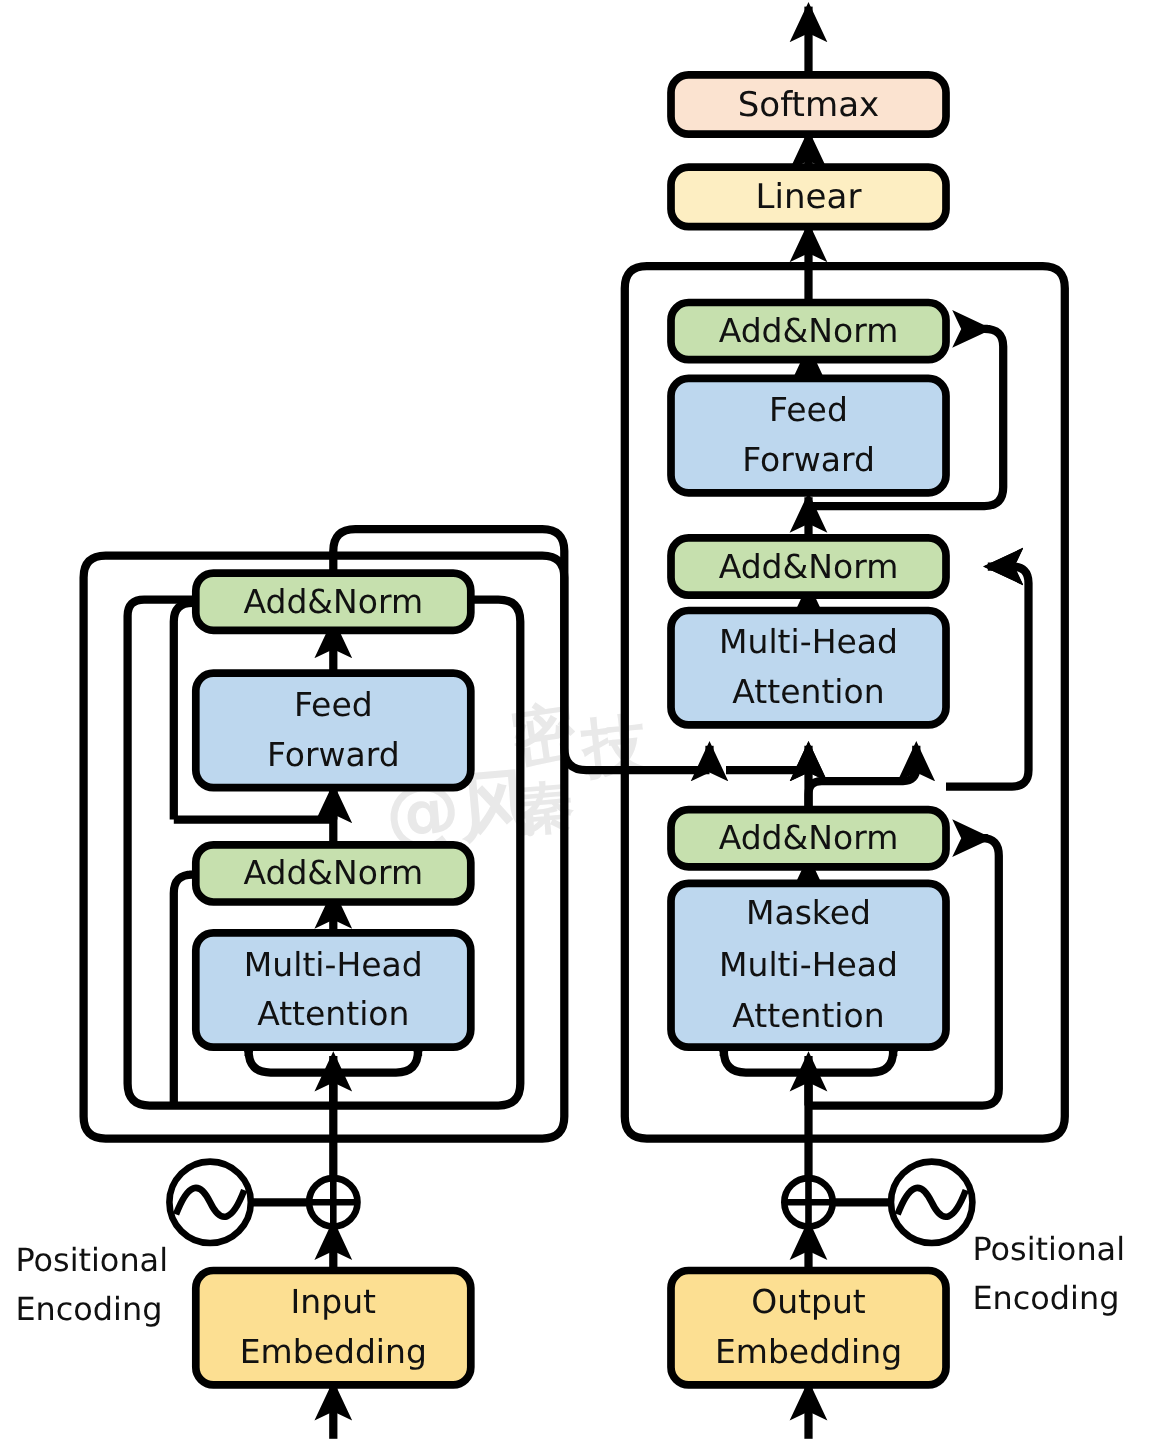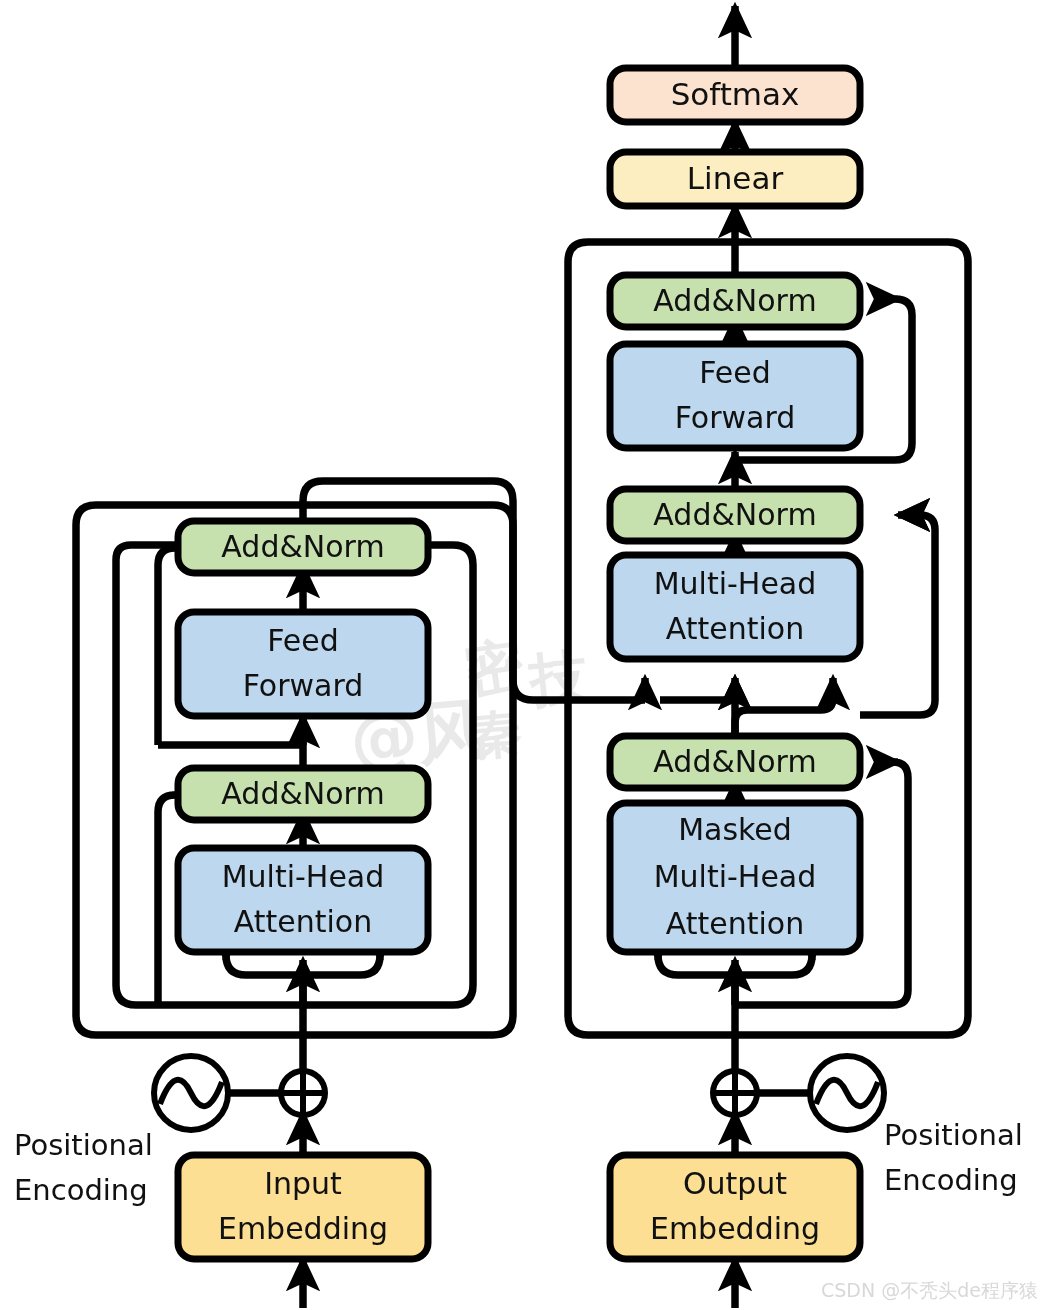--- a/index.html
+++ b/index.html
@@ -14,21 +14,20 @@
 </head>
 <body>
 
 <div id="stage">
 
   <div class="wm" style="left:465px;top:630px;transform:rotate(-8deg);font-size:58px;">密</div>
   <div class="wm" style="left:530px;top:640px;transform:rotate(-6deg);font-size:58px;">技</div>
   <div class="wm" style="left:350px;top:690px;transform:rotate(-5deg);font-size:68px;">@风</div>
   <div class="wm" style="left:470px;top:700px;transform:rotate(-5deg);font-size:52px;">秦</div>
 
-  <div class="csdn">CSDN @不秃头de程序猿</div>
 
 <svg viewBox="0 0 1046 1310" xmlns="http://www.w3.org/2000/svg">
   <defs>
     <marker id="ah" viewBox="0 0 10 10" refX="8.3" refY="5" markerWidth="5.2" markerHeight="5.2" orient="auto-start-reverse">
       <path d="M 0 0.6 L 9.4 5 L 0 9.4 L 2.1 5 z" fill="#000"></path>
     </marker>
   </defs>
 
   <g stroke="#000" stroke-width="7.5" fill="none" stroke-linecap="butt" stroke-linejoin="round">
 

